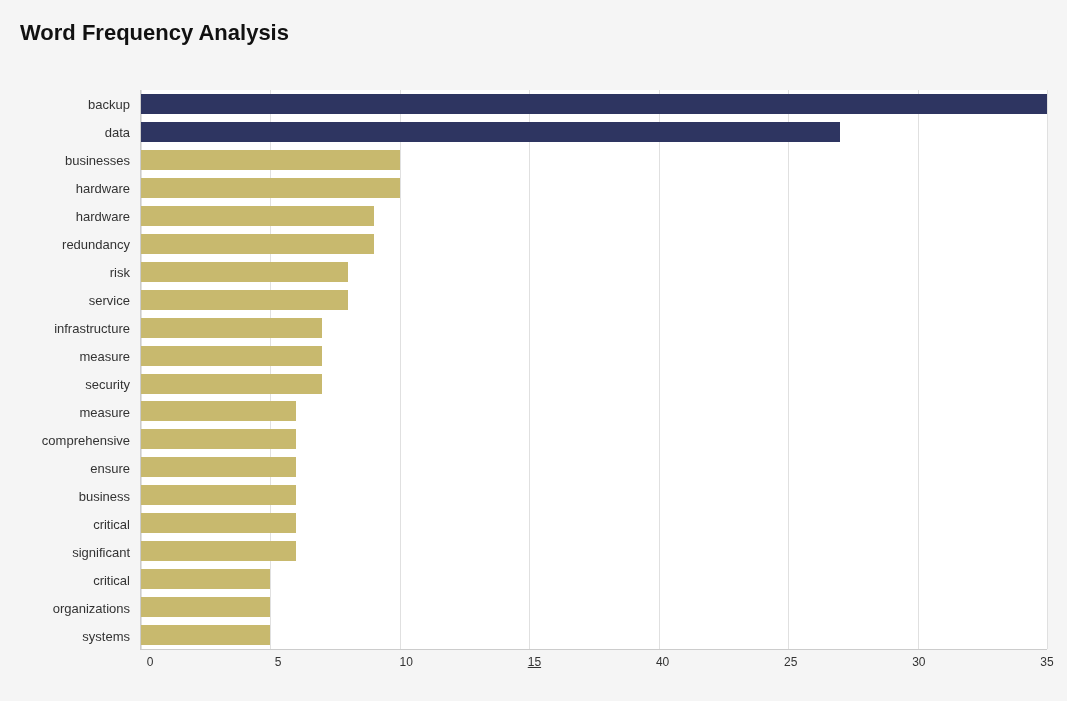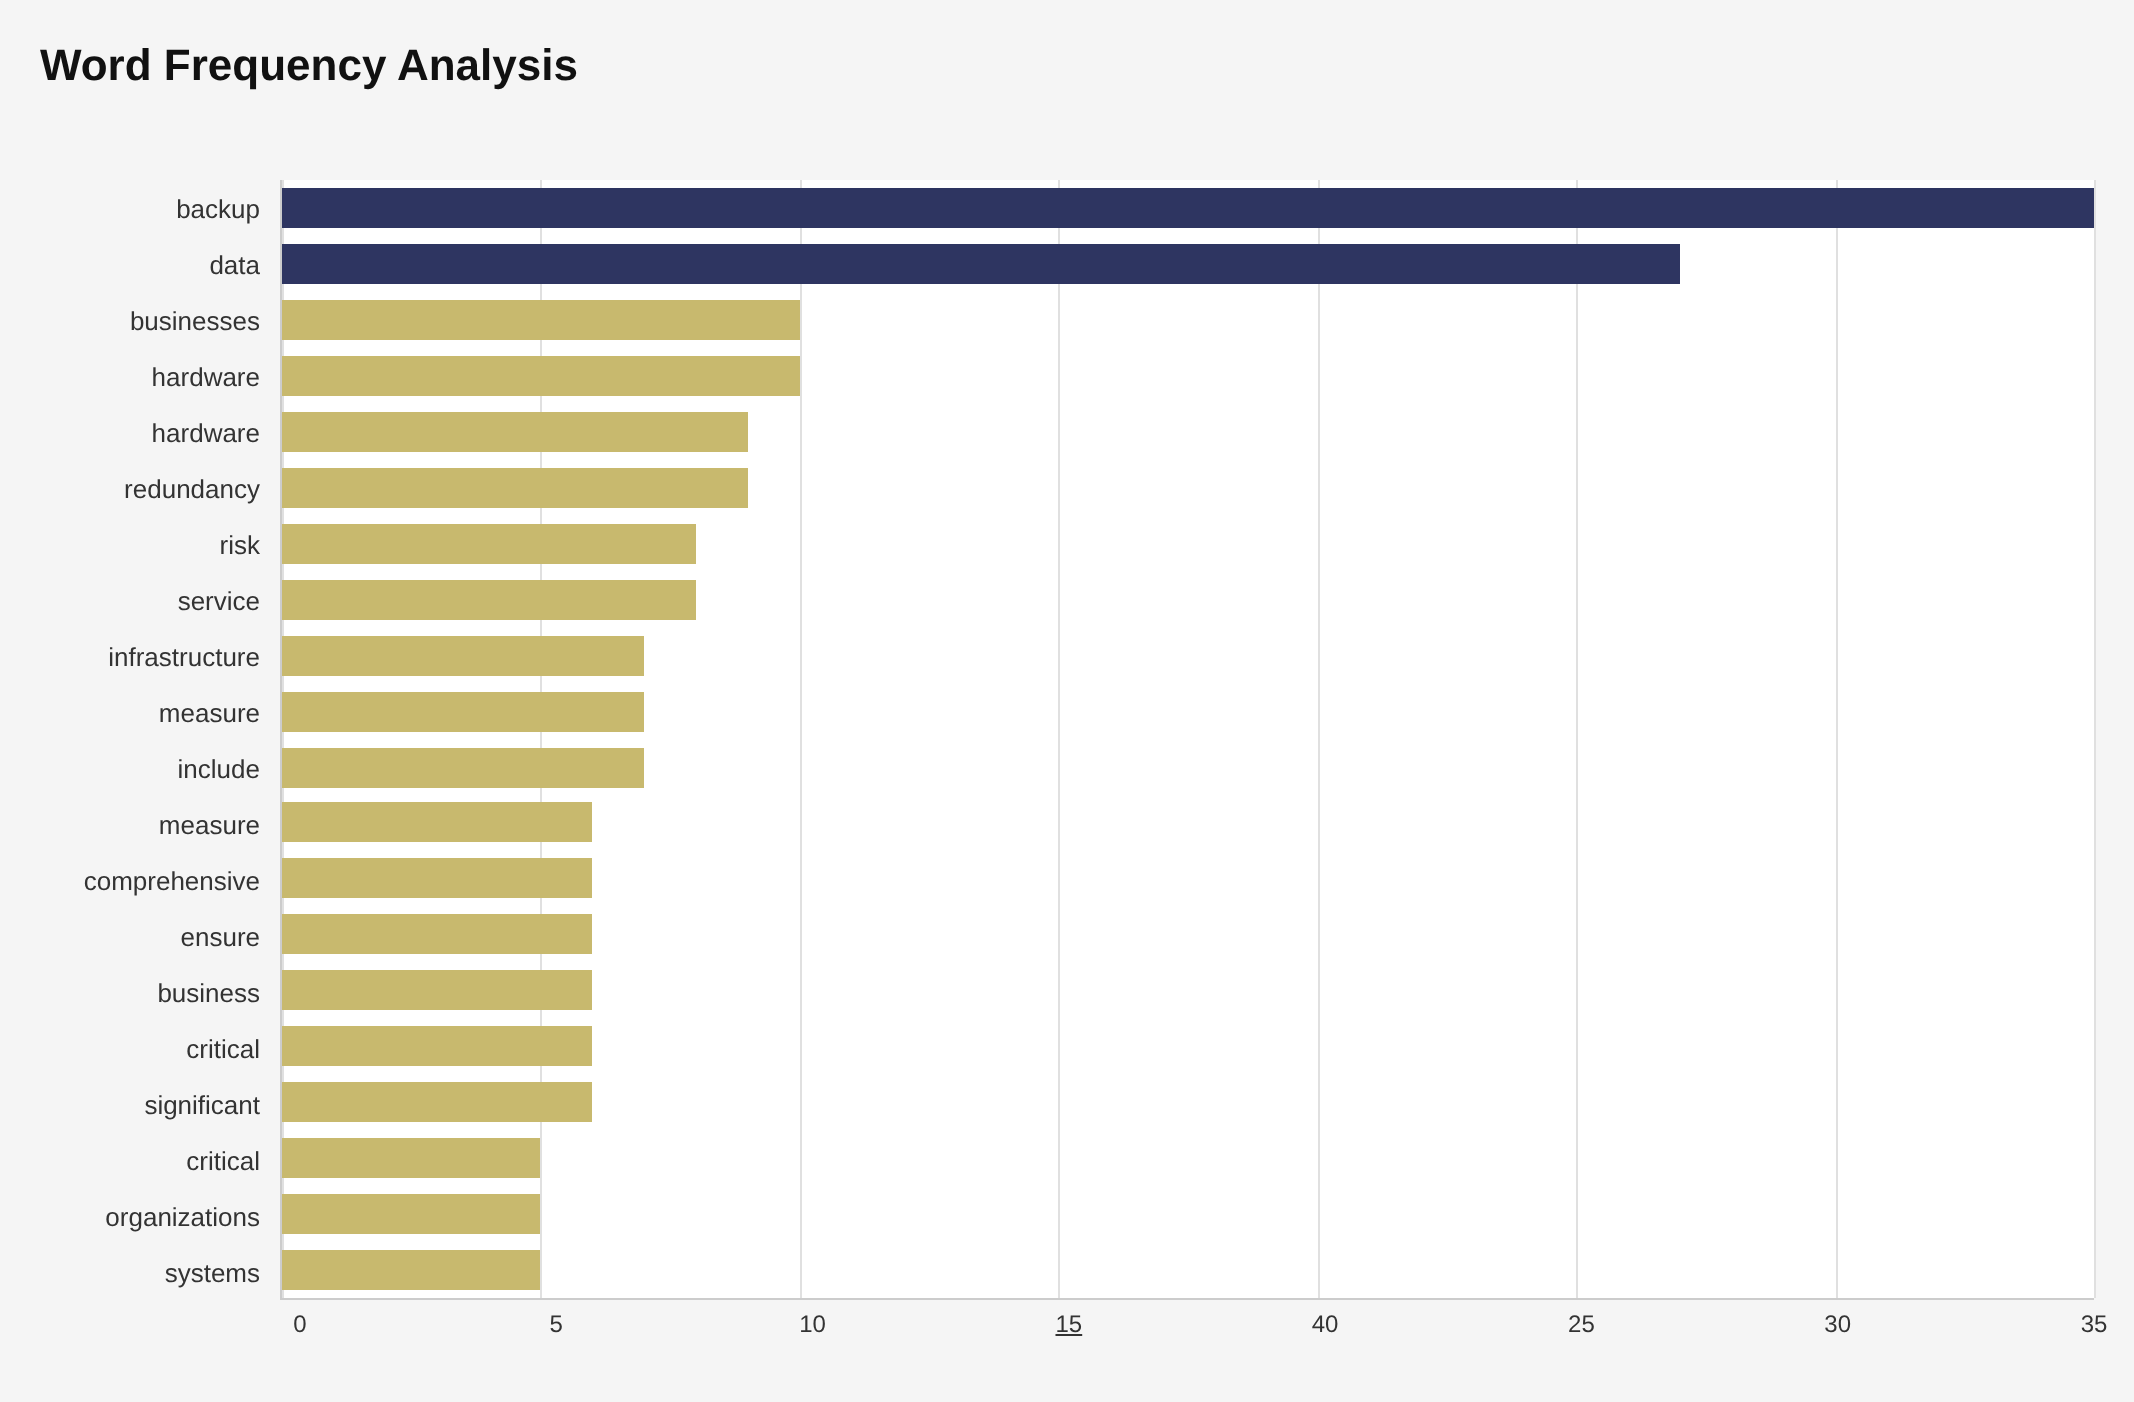--- a/index.html
+++ b/index.html
@@ -126,21 +126,21 @@
           <div class="y-label">backup</div>
           <div class="y-label">data</div>
           <div class="y-label">businesses</div>
           <div class="y-label">hardware</div>
           <div class="y-label">hardware</div>
           <div class="y-label">redundancy</div>
           <div class="y-label">risk</div>
           <div class="y-label">service</div>
           <div class="y-label">infrastructure</div>
           <div class="y-label">measure</div>
-          <div class="y-label">include</div>
+          <div class="y-label">security</div>
           <div class="y-label">measure</div>
           <div class="y-label">comprehensive</div>
           <div class="y-label">ensure</div>
           <div class="y-label">business</div>
           <div class="y-label">critical</div>
           <div class="y-label">significant</div>
           <div class="y-label">critical</div>
           <div class="y-label">organizations</div>
           <div class="y-label">systems</div>
         </div>

